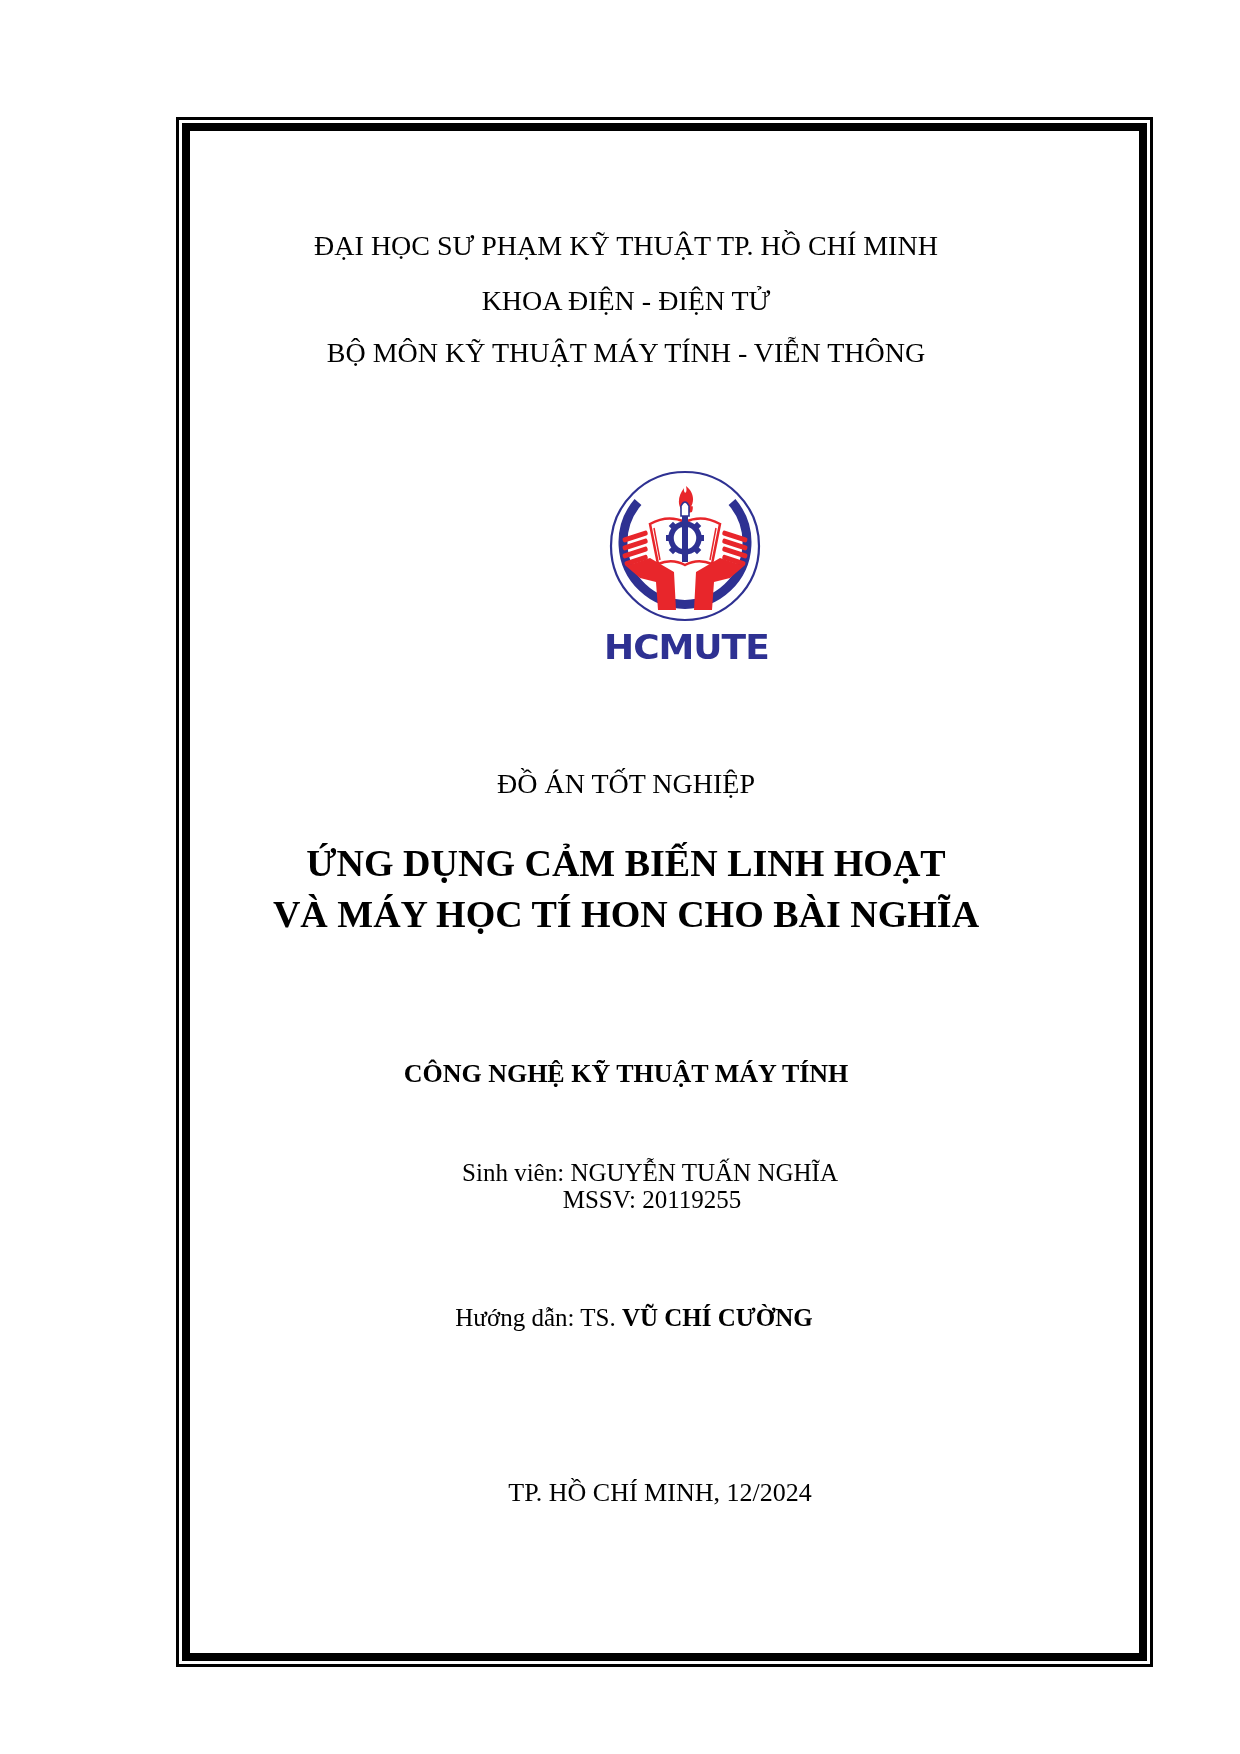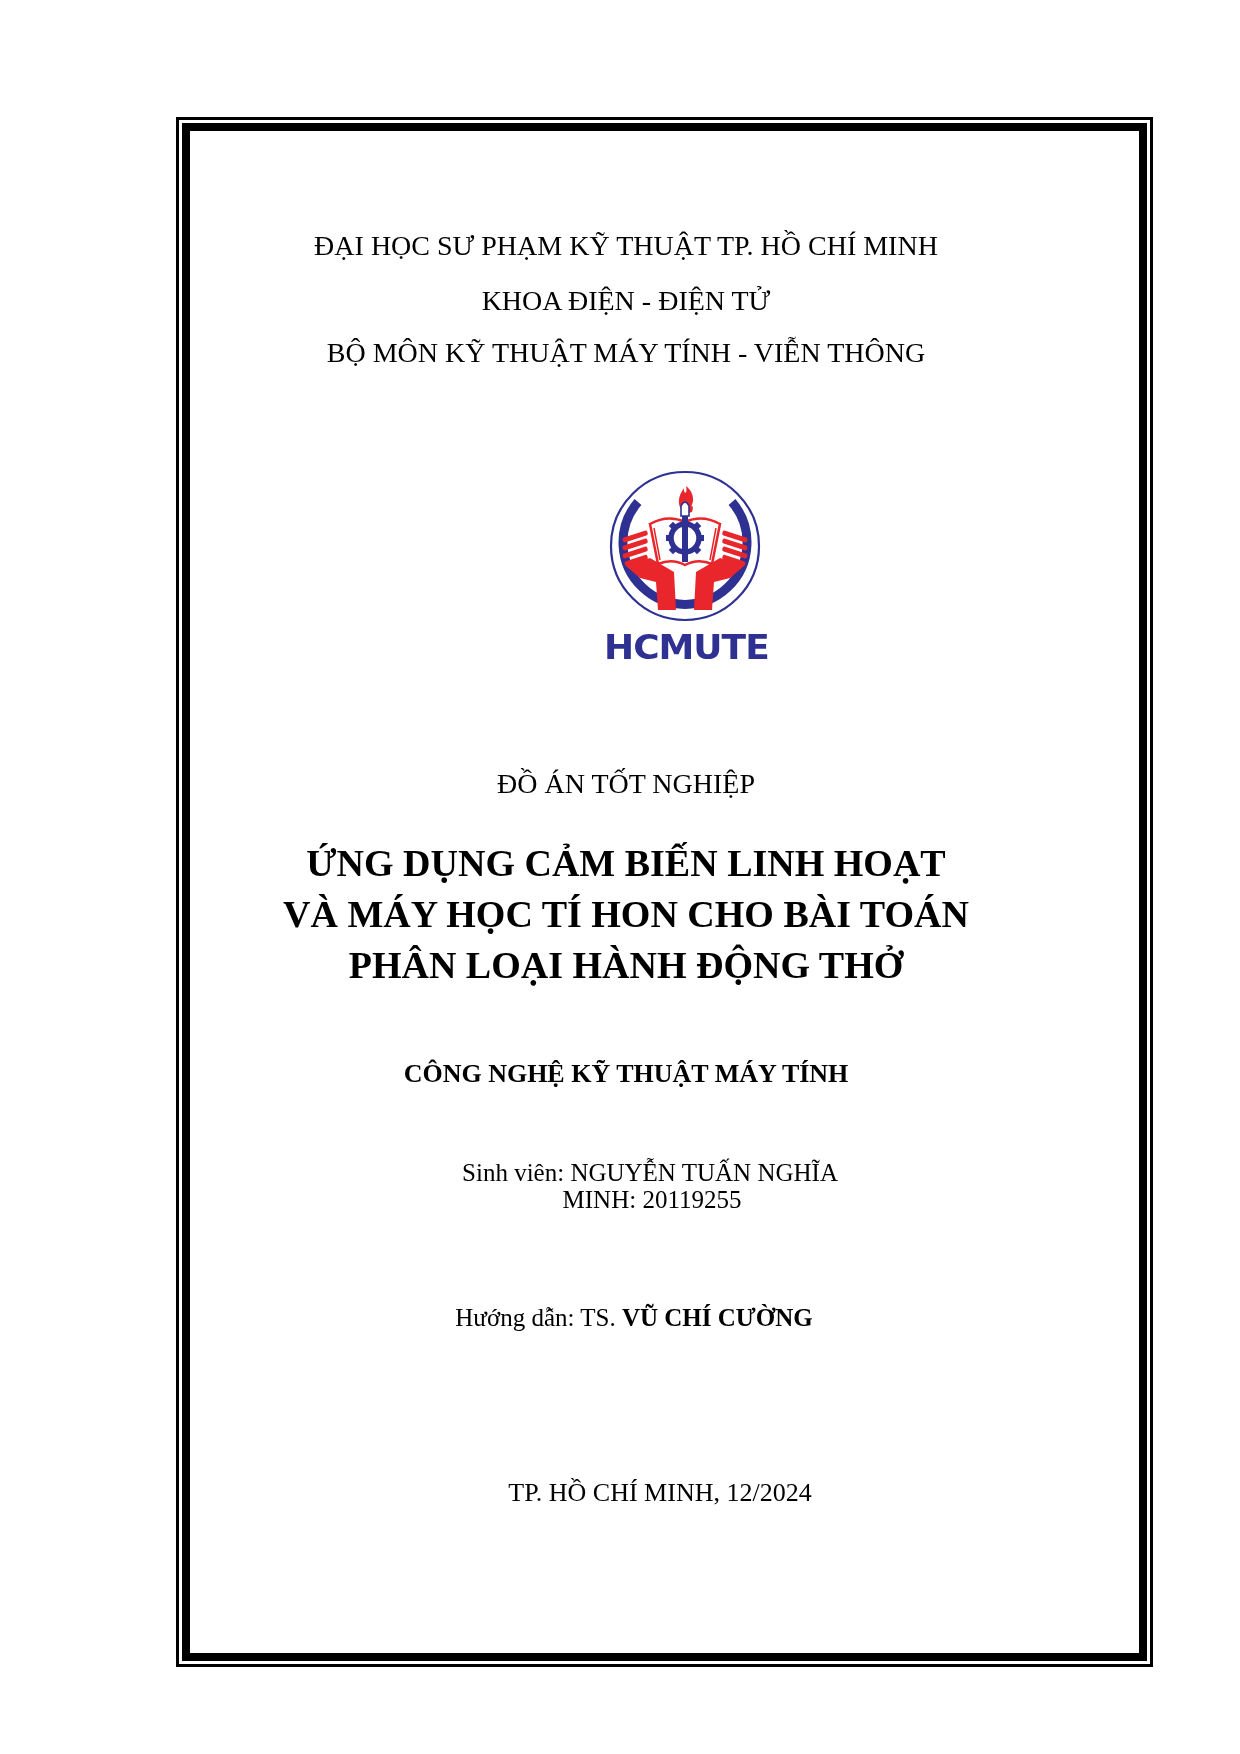--- a/index.html
+++ b/index.html
@@ -145,30 +145,29 @@
     <rect x="122" y="96" width="24" height="5" rx="2" transform="rotate(18 134 98)"></rect>
     <path d="M 144 104 L 120 96 L 96 110 L 94 148 L 112 148 L 114 120 L 130 116 Z"></path>
   </g>
 </svg>
 <div class="logo-text">HCMUTE</div>
 
 <div class="line doc-type">ĐỒ ÁN TỐT NGHIỆP</div>
 
 <div class="title">
   <div><span class="t">ỨNG DỤNG CẢM BIẾN LINH HOẠT</span></div>
-  <div><span class="t">VÀ MÁY HỌC TÍ HON CHO BÀI TOÁN</span></div>
-  <div><span class="t">PHÂN LOẠI HÀNH ĐỘNG THỞ</span></div>
+  <div><span class="t">VÀ MÁY HỌC TÍ HON CHO BÀI NGHĨA</span></div>
 </div>
 
 <div class="line major">CÔNG NGHỆ KỸ THUẬT MÁY TÍNH</div>
 
 <div class="line student">
   <span>Sinh viên: </span><b>NGUYỄN TUẤN NGHĨA</b>
 </div>
 <div class="line mssv">
-  <span>MINH: </span><span>20119255</span>
+  <span>MSSV: </span><span>20119255</span>
 </div>
 
 <div class="line advisor">
   <span>Hướng dẫn: </span><span>TS. </span><b>VŨ CHÍ CƯỜNG</b>
 </div>
 
 <div class="line place-date">TP. HỒ CHÍ MINH, 12/2024</div>
 
 </body></html>

